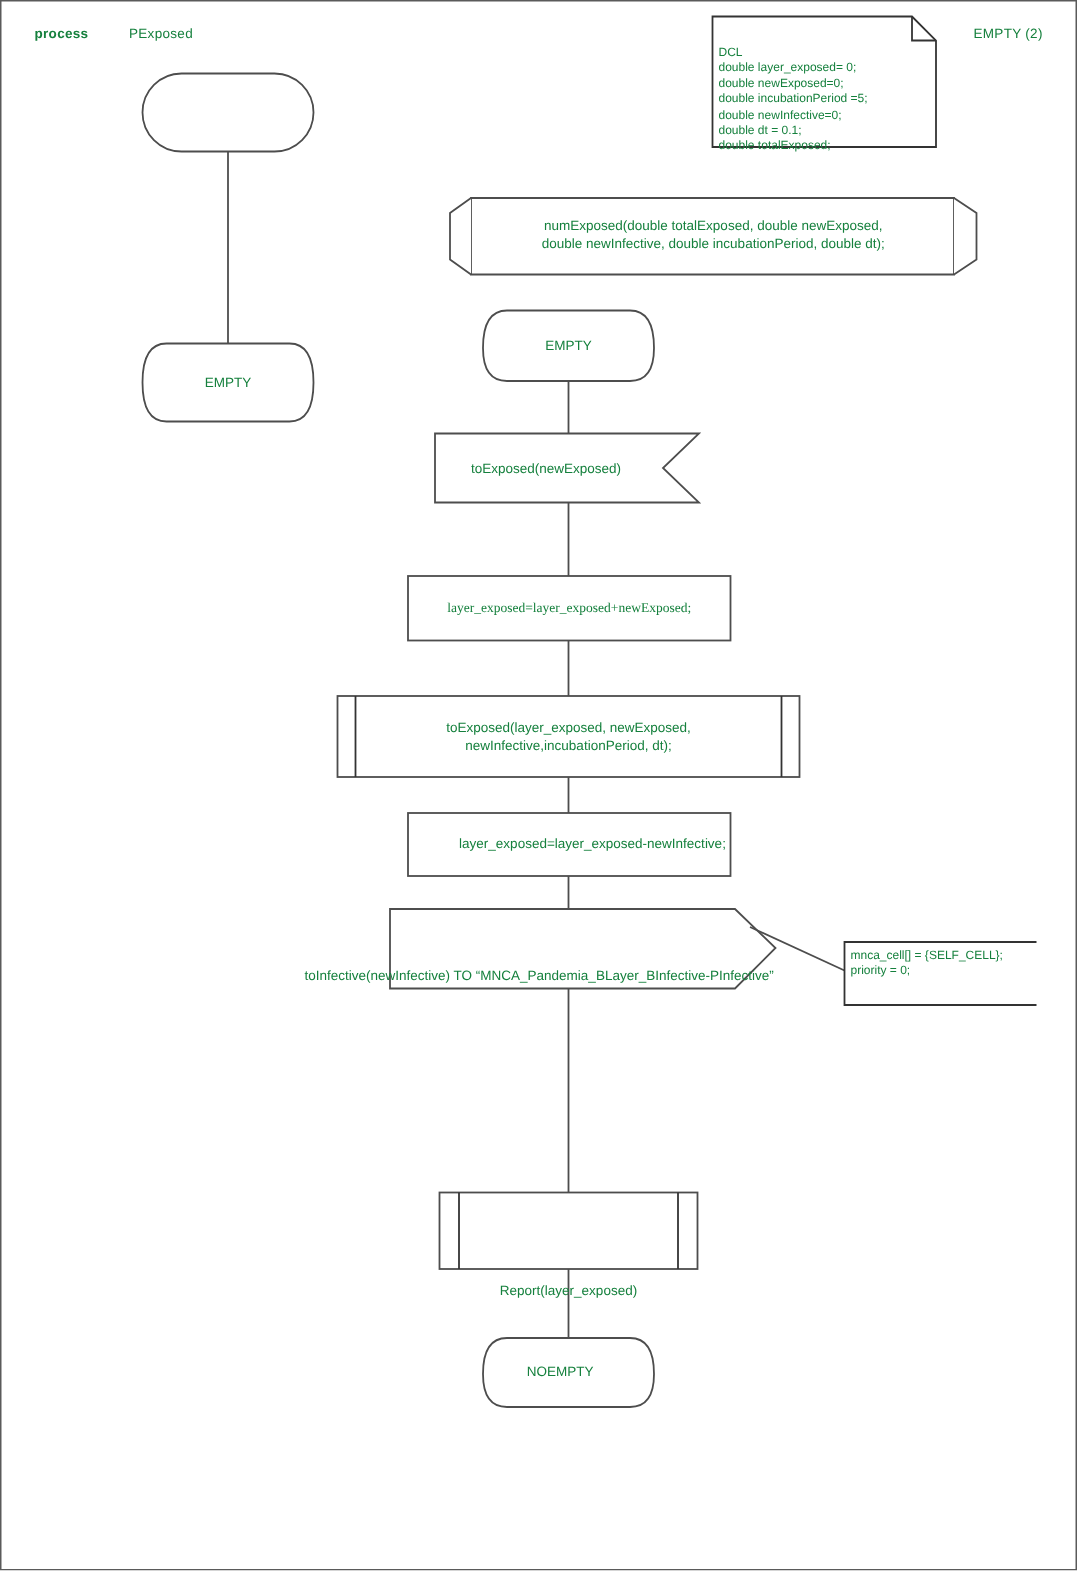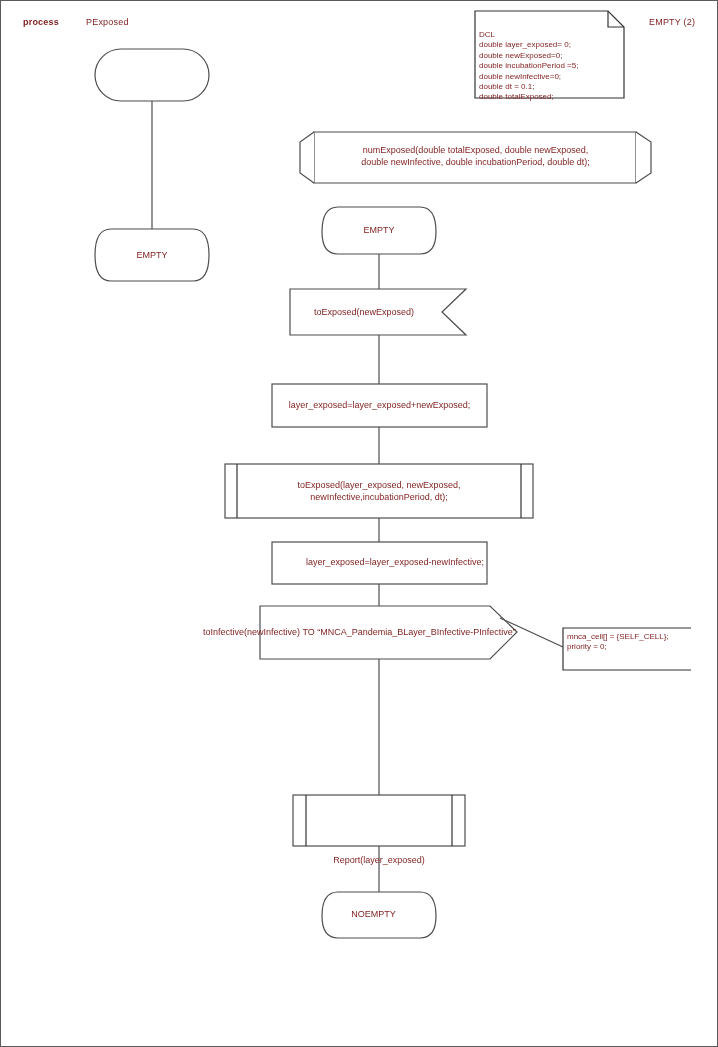--- a/index.html
+++ b/index.html
@@ -9,21 +9,21 @@
   }
   #page {
     position: relative;
     width: 718px;
     height: 1047px;
     background: #ffffff;
     border: 1px solid #5a5a5a;
     box-sizing: border-box;
     overflow: hidden;
     font-family: "Liberation Sans", sans-serif;
-    color: #7f1d1d;
+    color: #15803d;
   }
 
   .hdr {
     position: absolute;
     font-size: 9px;
     letter-spacing: 0.2px;
     white-space: nowrap;
   }
   .hdr.bold { font-weight: bold; }
 
@@ -124,28 +124,28 @@
 
   <div class="lbl" style="left:94px; top:248px; width:114px;">EMPTY</div>
 
   <div class="lbl" style="left:299px; top:143px; width:351px;">numExposed(double totalExposed, double newExposed,
 double newInfective, double incubationPeriod, double dt);</div>
 
   <div class="lbl" style="left:321px; top:223px; width:114px;">EMPTY</div>
 
   <div class="lbl" style="left:289px; top:305px; width:148px;">toExposed(newExposed)</div>
 
-  <div class="lbl" style="left:271px; top:398px; width:215px;">layer_exposed=layer_exposed+newExposed;</div>
+  <div class="lbl" style="left:271px; top:398px; width:215px;font-family:Liberation Serif, serif;">layer_exposed=layer_exposed+newExposed;</div>
 
   <div class="lbl" style="left:236px; top:478px; width:284px;">toExposed(layer_exposed, newExposed,
 newInfective,incubationPeriod, dt);</div>
 
   <div class="lbl" style="left:271px; top:555px; width:246px;">layer_exposed=layer_exposed-newInfective;</div>
 
-  <div class="lbl left" style="left:202px; top:625px; width:360px;">toInfective(newInfective) TO “MNCA_Pandemia_BLayer_BInfective-PInfective”</div>
+  <div class="lbl left" style="left:202px; top:643px; width:360px;">toInfective(newInfective) TO “MNCA_Pandemia_BLayer_BInfective-PInfective”</div>
 
   <div class="dcl-text" style="left:566px; top:631px; width:130px;">mnca_cell[] = {SELF_CELL};
 priority = 0;</div>
 
   <div class="lbl" style="left:305px; top:813px; width:146px;margin-top:40px;">Report(layer_exposed)</div>
 
   <div class="lbl" style="left:321px; top:907px; width:103px;">NOEMPTY</div>
 
 </div>
 

